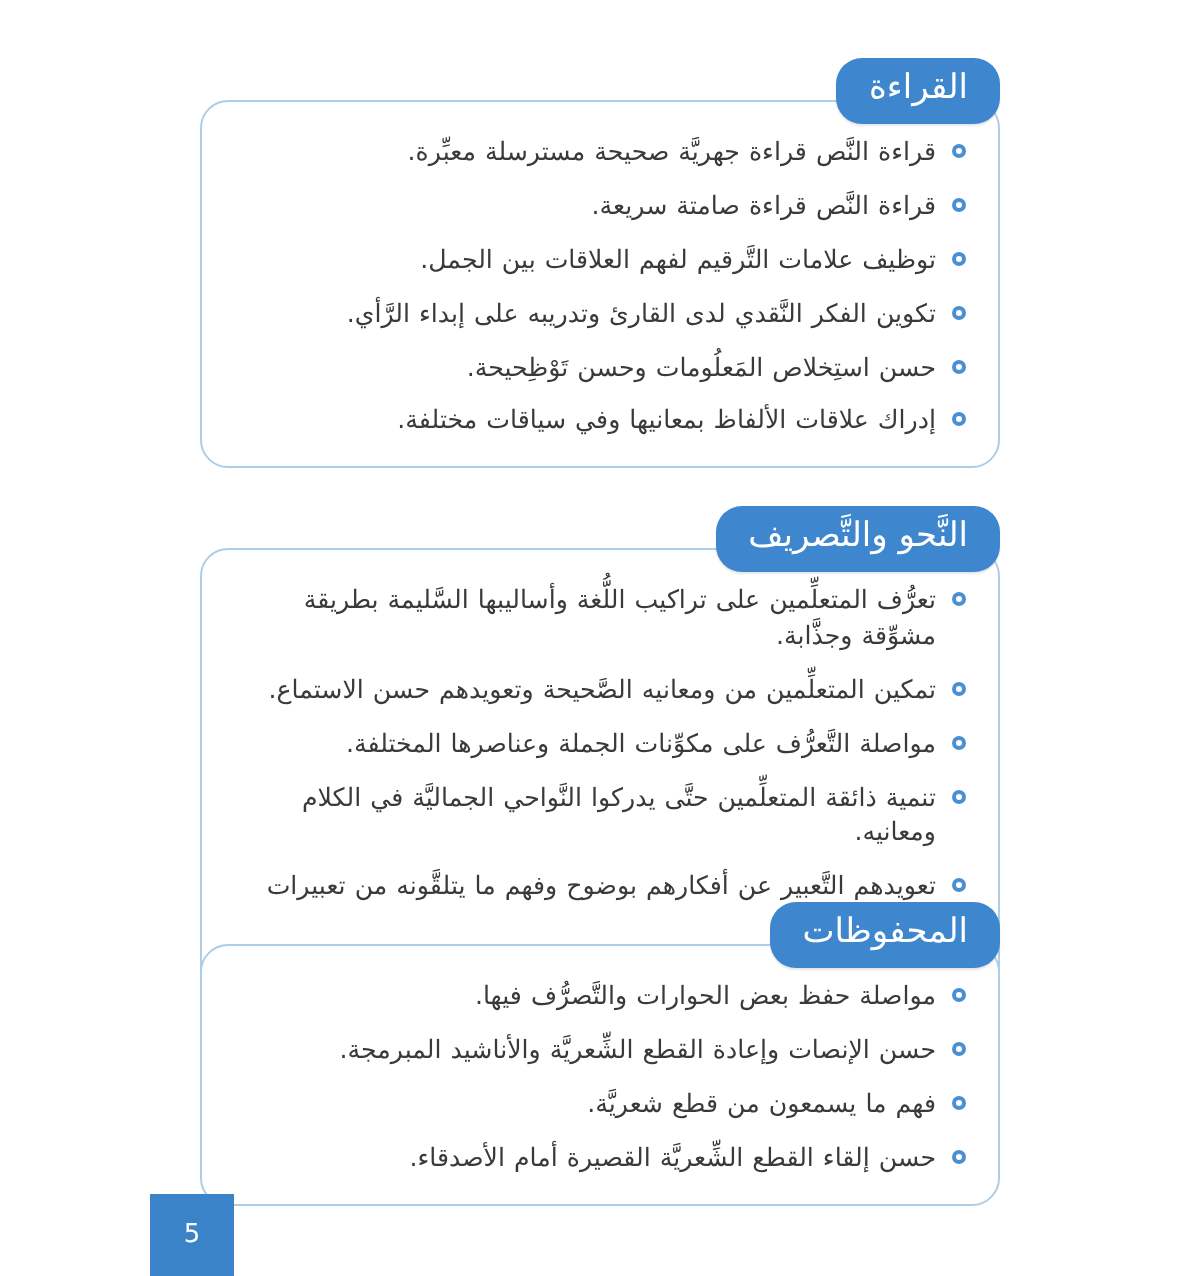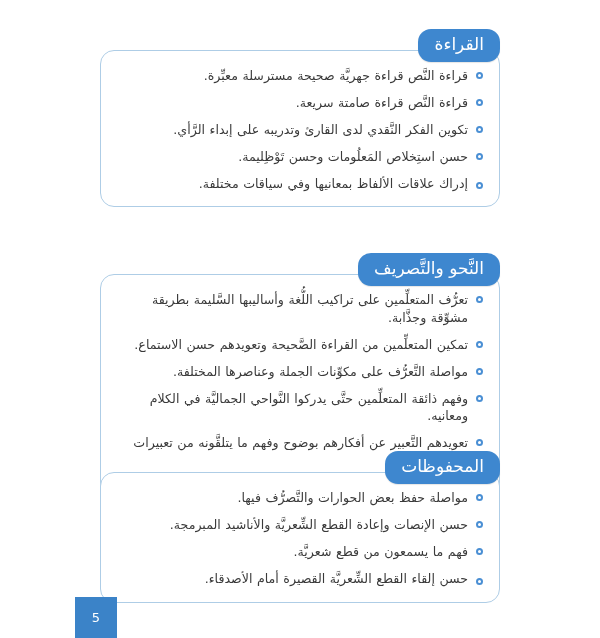--- a/index.html
+++ b/index.html
@@ -69,21 +69,20 @@
 
   .bullet-item {
     display: flex;
     align-items: flex-start;
     justify-content: flex-start;
     margin: 0 0 9px 0;
     padding: 0;
   }
   .bullet-item:last-child {
     margin-bottom: 0;
-    align-items: center;
   }
 
   .bullet-dot {
     flex: 0 0 auto;
     width: 7px;
     height: 7px;
     margin-top: 5px;
     margin-left: 8px;
     border-radius: 50%;
     background: #ffffff;
@@ -128,53 +127,57 @@
         <li class="bullet-item">
           <span class="bullet-dot"></span>
           <span class="bullet-text">قراءة النَّص قراءة جهريَّة صحيحة مسترسلة معبِّرة.</span>
         </li>
         <li class="bullet-item">
           <span class="bullet-dot"></span>
           <span class="bullet-text">قراءة النَّص قراءة صامتة سريعة.</span>
         </li>
         <li class="bullet-item">
           <span class="bullet-dot"></span>
+          <span class="bullet-text">توظيف علامات التَّرقيم لفهم العلاقات بين الجمل.</span>
+        </li>
+        <li class="bullet-item">
+          <span class="bullet-dot"></span>
           <span class="bullet-text">تكوين الفكر النَّقدي لدى القارئ وتدريبه على إبداء الرَّأي.</span>
         </li>
         <li class="bullet-item">
           <span class="bullet-dot"></span>
-          <span class="bullet-text">حسن استِخلاص المَعلُومات وحسن تَوْظِليمة.</span>
+          <span class="bullet-text">حسن استِخلاص المَعلُومات وحسن تَوْظِحيحة.</span>
         </li>
         <li class="bullet-item">
           <span class="bullet-dot"></span>
           <span class="bullet-text">إدراك علاقات الألفاظ بمعانيها وفي سياقات مختلفة.</span>
         </li>
       </ul>
     </div>
   </div>
 
   <div class="section" style="top: 253px;">
     <div class="section-header">النَّحو والتَّصريف</div>
     <div class="card">
       <ul class="bullet-list">
         <li class="bullet-item">
           <span class="bullet-dot"></span>
           <span class="bullet-text">تعرُّف المتعلِّمين على تراكيب اللُّغة وأساليبها السَّليمة بطريقة مشوِّقة وجذَّابة.</span>
         </li>
         <li class="bullet-item">
           <span class="bullet-dot"></span>
-          <span class="bullet-text">تمكين المتعلِّمين من القراءة الصَّحيحة وتعويدهم حسن الاستماع.</span>
+          <span class="bullet-text">تمكين المتعلِّمين من ومعانيه الصَّحيحة وتعويدهم حسن الاستماع.</span>
         </li>
         <li class="bullet-item">
           <span class="bullet-dot"></span>
           <span class="bullet-text">مواصلة التَّعرُّف على مكوِّنات الجملة وعناصرها المختلفة.</span>
         </li>
         <li class="bullet-item">
           <span class="bullet-dot"></span>
-          <span class="bullet-text">وفهم ذائقة المتعلِّمين حتَّى يدركوا النَّواحي الجماليَّة في الكلام ومعانيه.</span>
+          <span class="bullet-text">تنمية ذائقة المتعلِّمين حتَّى يدركوا النَّواحي الجماليَّة في الكلام ومعانيه.</span>
         </li>
         <li class="bullet-item">
           <span class="bullet-dot"></span>
           <span class="bullet-text">تعويدهم التَّعبير عن أفكارهم بوضوح وفهم ما يتلقَّونه من تعبيرات الآخرين.</span>
         </li>
         <li class="bullet-item">
           <span class="bullet-dot"></span>
           <span class="bullet-text">تنمية مهارة التَّلاميذ الإملائيَّة والخطِّيَّة بحيث يستطيعون الكتابة الصَّحيحة.</span>
         </li>
       </ul>

